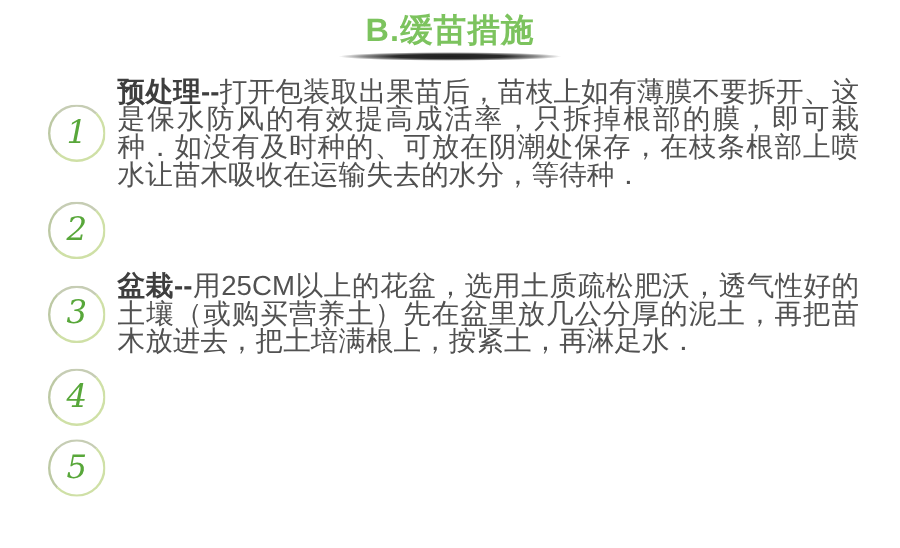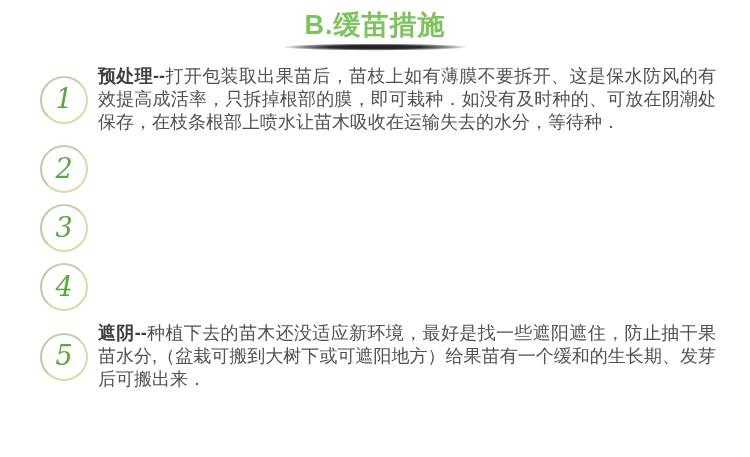--- a/index.html
+++ b/index.html
@@ -66,21 +66,21 @@
     font-family: "DejaVu Serif", "Liberation Serif", serif;
     font-style: italic;
     font-size: 27px;
     color: #58a73a;
     transform: translateY(-1px);
   }
   .measure-text {
     margin: 0;
     flex: 1;
     max-width: 618px;
-    font-size: 18px;
+    font-size: 23px;
     line-height: 23px;
     color: #515151;
     text-align: justify;
   }
   .measure-label, .label-sep {
     font-weight: bold;
     color: #3e3e3e;
   }
 </style>
 </head>
@@ -105,29 +105,29 @@
     <div class="measure-row">
       <div class="step-badge">
         <span class="step-number">2</span>
       </div>
     </div>
 
     <div class="measure-row">
       <div class="step-badge">
         <span class="step-number">3</span>
       </div>
+      <p class="measure-text"><span class="measure-label">盆栽</span><span class="label-sep">--</span><span>用25CM以上的花盆，选用土质疏松肥沃，透气性好的土壤（或购买营养土）先在盆里放几公分厚的泥土，再把苗木放进去，把土培满根上，按紧土，再淋足水．</span></p>
     </div>
 
     <div class="measure-row">
       <div class="step-badge">
         <span class="step-number">4</span>
       </div>
     </div>
 
     <div class="measure-row">
       <div class="step-badge">
         <span class="step-number">5</span>
       </div>
-      <p class="measure-text"><span class="measure-label">遮阴</span><span class="label-sep">--</span><span>种植下去的苗木还没适应新环境，最好是找一些遮阳遮住，防止抽干果苗水分,（盆栽可搬到大树下或可遮阳地方）给果苗有一个缓和的生长期、发芽后可搬出来．</span></p>
     </div>
 
   </div>
 </div>
 
 </body></html>

